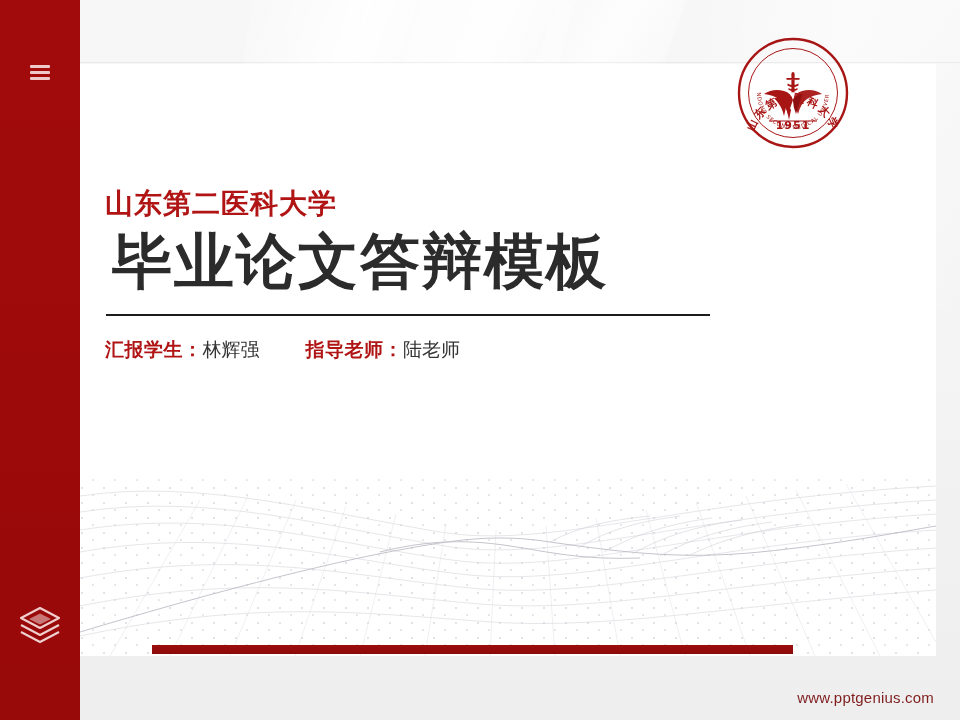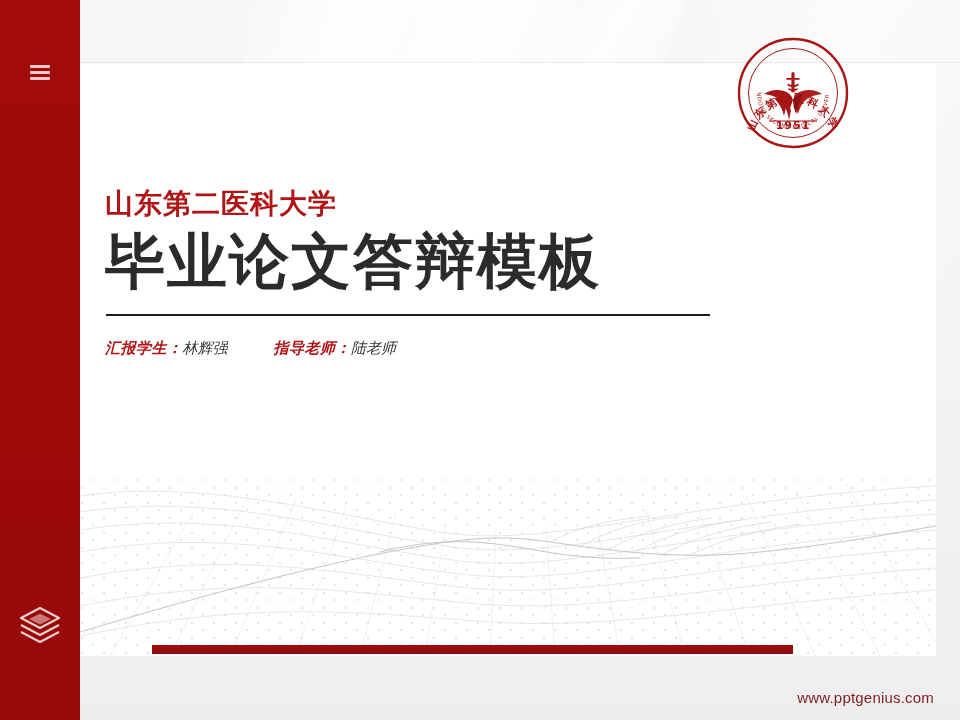--- a/index.html
+++ b/index.html
@@ -128,35 +128,34 @@
     margin: 0 0 10px 0;
     white-space: nowrap;
   }
   .maintitle {
     font-family: "DejaVu Sans", "Liberation Sans", sans-serif;
     font-size: 60px;
     font-weight: bold;
     letter-spacing: 2px;
     color: #2b2b2b;
     line-height: 1.05;
-    margin: 0;
+    margin: 7px;
     white-space: nowrap;
   }
   .rule {
     width: 604px;
     height: 2px;
     background: #1c1c1c;
     margin: 21px 0 0 1px;
   }
   .credits {
     margin-top: 22px;
-    font-size: 15px;
+    font-size: 19px;
     line-height: 1.3;
     white-space: nowrap;
-    font-style: italic;
   }
   .credits .lbl {
     font-weight: bold;
     color: #b01414;
     letter-spacing: .5px;
   }
   .credits .val {
     color: #333333;
   }
   .credits .gap {

